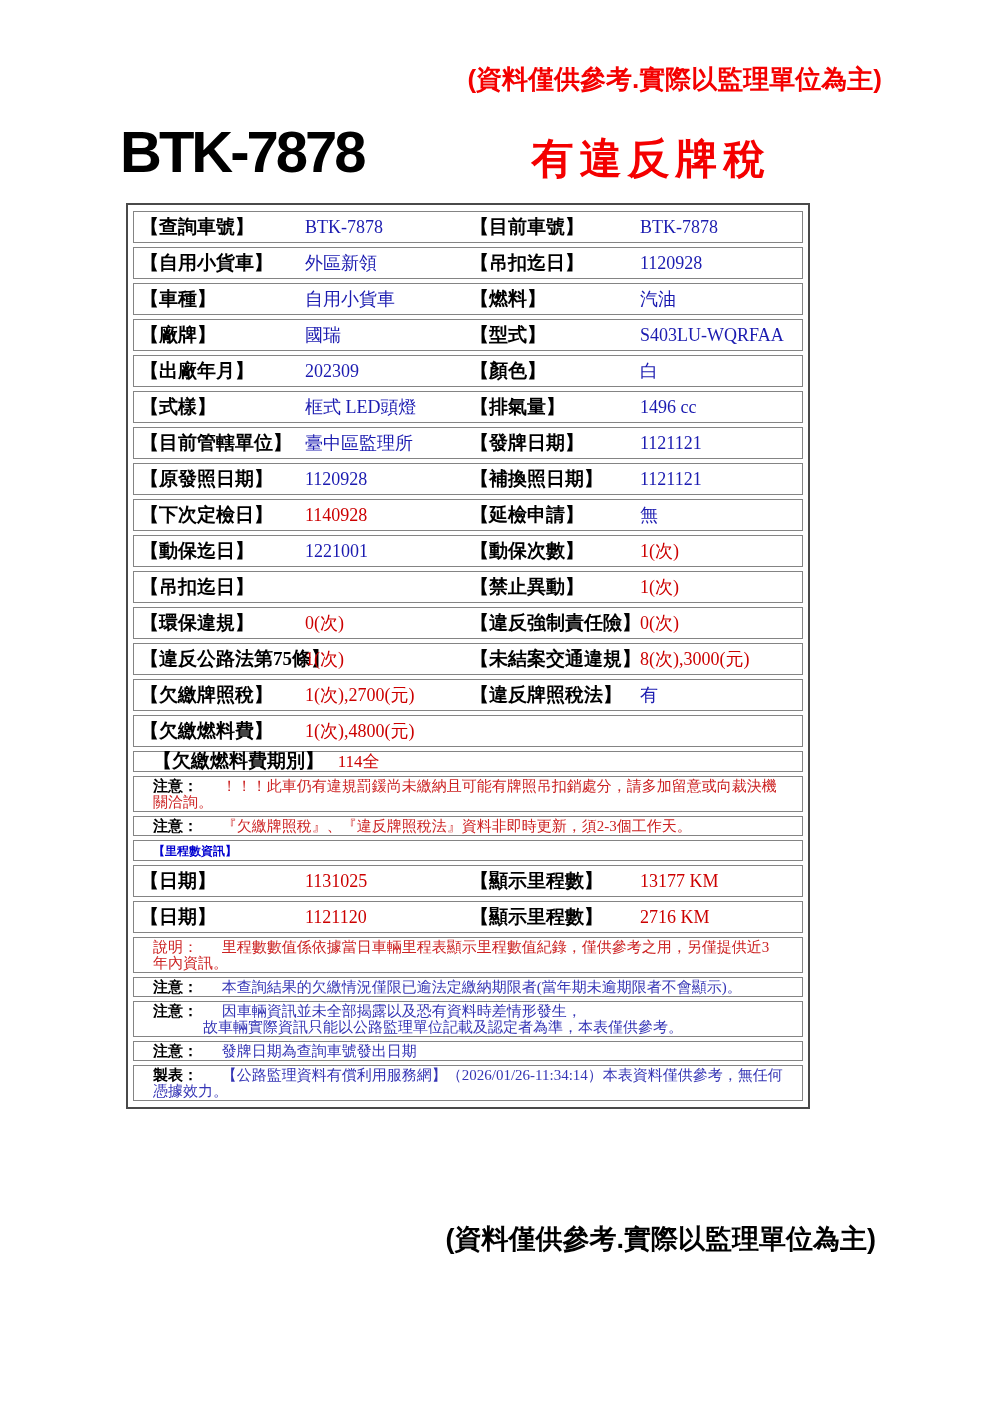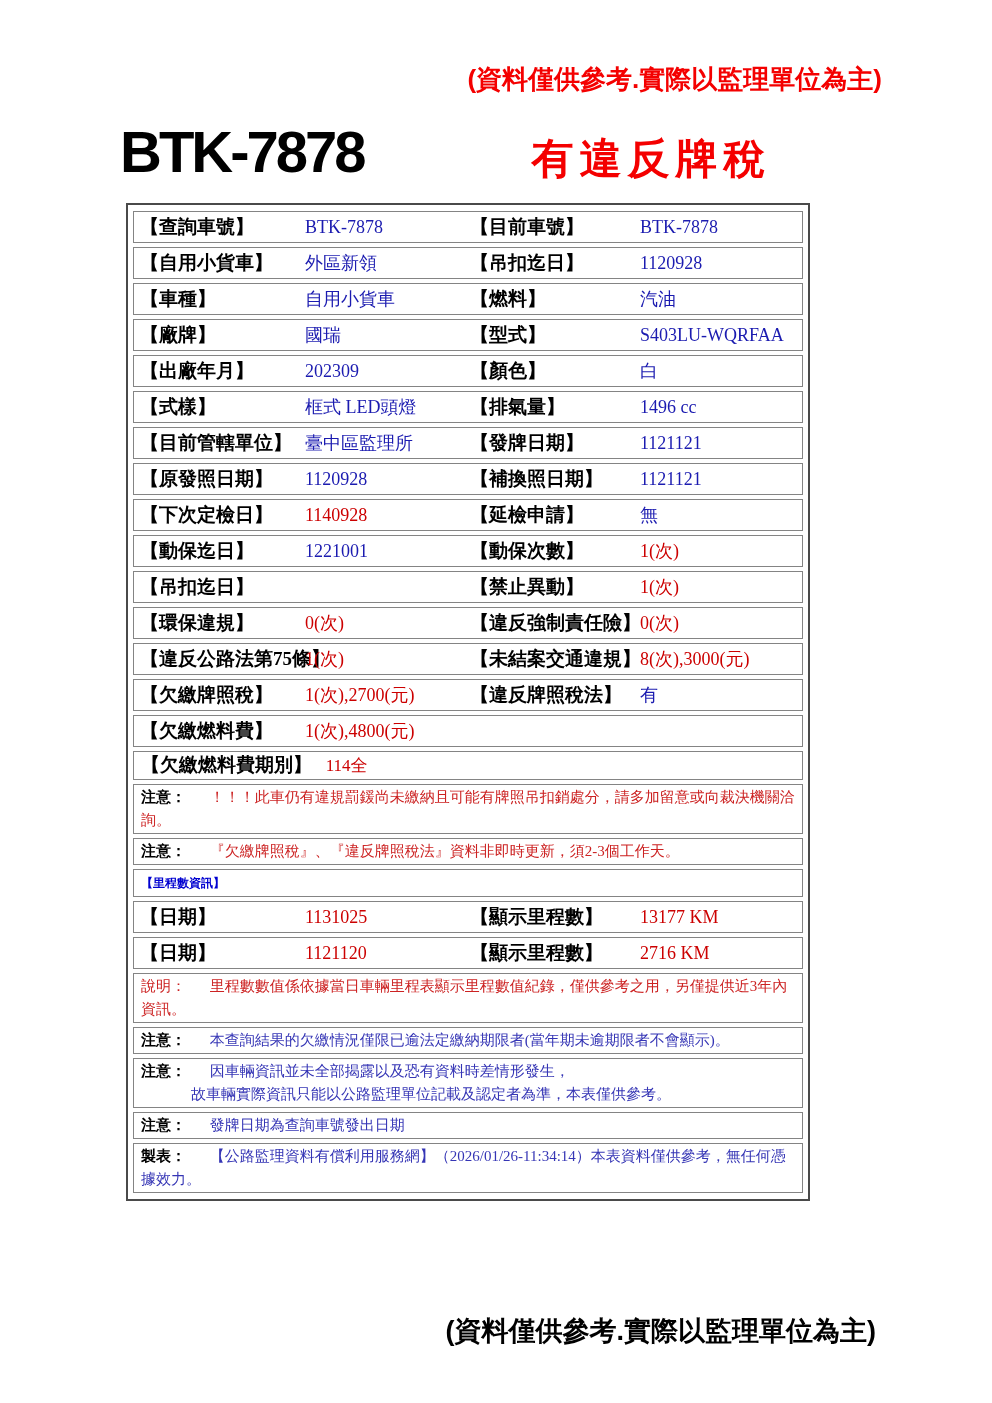--- a/index.html
+++ b/index.html
@@ -70,22 +70,22 @@
     line-height:24px;
     background:#fff;
   }
   .row.pair{
     display:grid;
     grid-template-columns:165px 165px 170px 1fr;
     align-items:baseline;
     min-height:24px;
   }
   .row.compact{
-    padding:1px 7px;
-    line-height:23px;
+    padding:1px 19px;
+    line-height:16px;
     font-size:15px;
   }
   .lbl{
     font-weight:bold;
     color:var(--text-black);
     font-size:19px;
     white-space:nowrap;
   }
   .val{font-size:18px;}
   .val.blue{color:var(--value-blue);}

